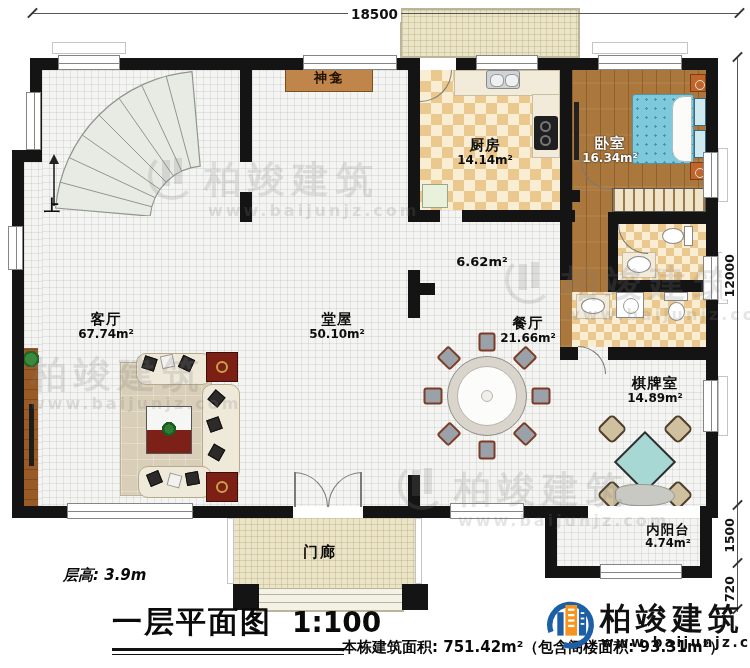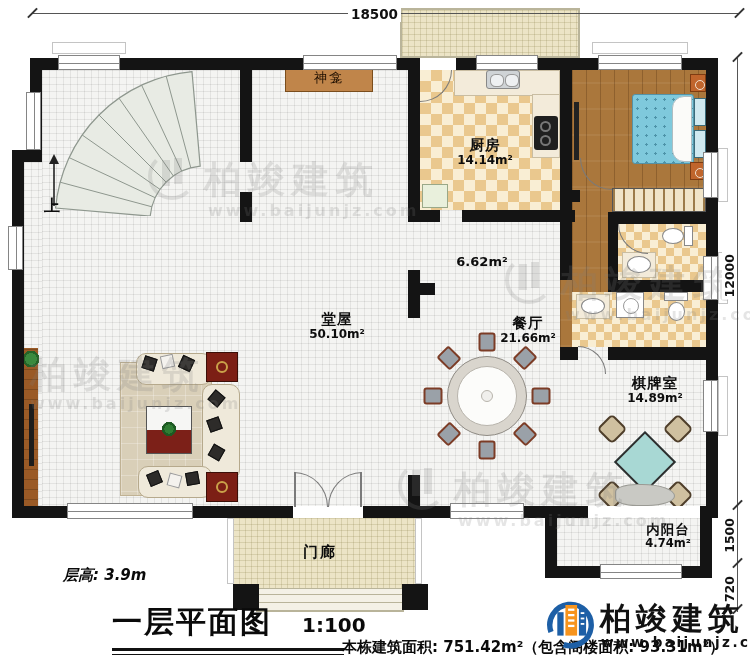--- a/index.html
+++ b/index.html
@@ -54,21 +54,21 @@
   
   .wm{position:absolute;z-index:7;color:rgba(125,125,125,.20);white-space:nowrap;line-height:1;}
   .wm .t{font-size:37px;font-weight:900;letter-spacing:7px;}
   .wm .url{display:block;font-size:16px;font-weight:800;letter-spacing:3px;margin-top:3px;}
   .wm .glyph{display:inline-block;width:40px;height:40px;border:4px solid rgba(125,125,125,.20);
     border-radius:50%;border-top-color:transparent;border-right-color:transparent;vertical-align:-8px;margin-right:8px;position:relative;}
   .wm .glyph::after{content:"";position:absolute;left:10px;top:4px;width:8px;height:26px;background:rgba(125,125,125,.20);box-shadow:12px -2px 0 rgba(125,125,125,.20);}
   
   .ft{position:absolute;z-index:9;font-weight:700;color:#0a0a0a;font-size:15px;white-space:nowrap;}
   #plan-title{position:absolute;z-index:9;font-weight:700;color:#0a0a0a;font-size:30px;letter-spacing:2px;white-space:nowrap;}
-  #plan-scale{font-size:20px;letter-spacing:0;margin-left:30px;font-weight:700;}
+  #plan-scale{font-size:28px;letter-spacing:0;margin-left:20px;font-weight:700;}
   .brandname{position:absolute;z-index:9;font-size:31px;font-weight:900;letter-spacing:5px;color:#111;white-space:nowrap;}
   .brandurl{position:absolute;z-index:9;font-size:13.5px;font-weight:800;letter-spacing:2.5px;color:#111;white-space:nowrap;}
   svg{display:block;}
 </style>
 </head>
 <body>
 
 <div id="canvas">
 
   <div class="floor-grid" style="left:42px;top:70px;width:664px;height:436px;"></div>
@@ -114,21 +114,21 @@
   <div class="furn" style="left:146px;top:406px;width:46px;height:48px;border:1px solid #555;background:linear-gradient(#f6f6f4 0 50%,#7c2018 50% 100%);"></div>
   <div class="furn" style="left:158px;top:418px;width:22px;height:22px;background:radial-gradient(circle,#2f7d33 0 30%,#1d5a22 30% 45%,transparent 46%);"></div>
   <div class="furn" style="left:206px;top:352px;width:32px;height:30px;background:#7c1f15;border:1px solid #3c0f08;"></div>
   <div class="furn" style="left:216px;top:361px;width:12px;height:12px;border:2px solid #caa24a;border-radius:50%;"></div>
   <div class="furn" style="left:206px;top:472px;width:32px;height:30px;background:#7c1f15;border:1px solid #3c0f08;"></div>
   <div class="furn" style="left:216px;top:481px;width:12px;height:12px;border:2px solid #caa24a;border-radius:50%;"></div>
   <div class="furn" style="left:24px;top:348px;width:14px;height:162px;background:#9a5a26;background-image:repeating-linear-gradient(0deg,rgba(0,0,0,.18) 0 1px,transparent 1px 10px);z-index:3;"></div>
   <div class="furn" style="left:29px;top:404px;width:5px;height:62px;background:#1c1c1c;"></div>
   <div class="furn" style="left:22px;top:350px;width:18px;height:18px;background:radial-gradient(circle,#3a8a3e 0 45%,#256328 45% 65%,transparent 66%);"></div>
 
-  <div class="furn" style="left:285px;top:64px;width:88px;height:28px;background:#c0854a;border:1px solid #7a4d1c;z-index:3;display:flex;align-items:center;justify-content:center;font-size:13px;font-weight:400;color:#201000;letter-spacing:2px;">
+  <div class="furn" style="left:285px;top:64px;width:88px;height:28px;background:#c0854a;border:1px solid #7a4d1c;z-index:3;display:flex;align-items:center;justify-content:center;font-size:13px;font-weight:700;color:#201000;letter-spacing:2px;">
       <span>神龛</span>
     </div>
 
   <div class="marble" style="left:454px;top:70px;width:106px;height:26px;"></div>
   <div class="marble" style="left:532px;top:94px;width:28px;height:64px;"></div>
   <div class="furn" style="left:486px;top:70px;width:34px;height:19px;background:#cfd3d6;border:1px solid #888;border-radius:3px;">
     <div class="abs" style="left:3px;top:3px;width:12px;height:11px;background:#eef0f2;border:1px solid #999;border-radius:40%;"></div>
     <div class="abs" style="left:18px;top:3px;width:12px;height:11px;background:#eef0f2;border:1px solid #999;border-radius:40%;"></div>
   </div>
   <div class="furn" style="left:534px;top:116px;width:24px;height:34px;background:#1f1f1f;border-radius:3px;">
@@ -236,27 +236,35 @@
 
   <div class="arc" style="left:294px;top:472px;width:34px;height:35px;border-left:none;border-bottom:none;border-radius:0 100% 0 0;"></div>
   <div class="leaf" style="left:294px;top:472px;width:2px;height:35px;"></div>
   <div class="arc" style="left:328px;top:472px;width:34px;height:35px;border-right:none;border-bottom:none;border-radius:100% 0 0 0;"></div>
   <div class="leaf" style="left:360px;top:472px;width:2px;height:35px;"></div>
   <div class="arc" style="left:420px;top:70px;width:32px;height:32px;border-left:none;border-top:none;border-radius:0 0 100% 0;"></div>
   <div class="arc" style="left:580px;top:158px;width:32px;height:32px;border-right:none;border-top:none;border-radius:0 0 0 100%;"></div>
   <div class="arc" style="left:618px;top:224px;width:30px;height:30px;border-right:none;border-top:none;border-radius:0 0 0 100%;"></div>
   <div class="arc" style="left:578px;top:346px;width:28px;height:28px;border-left:none;border-bottom:none;border-radius:0 100% 0 0;"></div>
 
+  <div class="rlabel" style="left:61px;top:312px;width:90px;">
+    <span class="rname">客厅</span>
+    <span class="rarea">67.74m²</span>
+  </div>
   <div class="rlabel" style="left:292px;top:312px;width:90px;">
     <span class="rname">堂屋</span>
     <span class="rarea">50.10m²</span>
   </div>
   <div class="rlabel" style="left:440px;top:138px;width:90px;">
     <span class="rname">厨房</span>
     <span class="rarea">14.14m²</span>
+  </div>
+  <div class="rlabel" style="left:565px;top:136px;width:90px;color:#fff;text-shadow:0 0 2px #000;">
+    <span class="rname">卧室</span>
+    <span class="rarea">16.34m²</span>
   </div>
   <div class="rlabel" style="left:483px;top:316px;width:90px;">
     <span class="rname">餐厅</span>
     <span class="rarea">21.66m²</span>
   </div>
   <div class="rlabel" style="left:610px;top:376px;width:90px;">
     <span class="rname">棋牌室</span>
     <span class="rarea">14.89m²</span>
   </div>
   <div class="rlabel" style="left:623px;top:522px;width:90px;">

